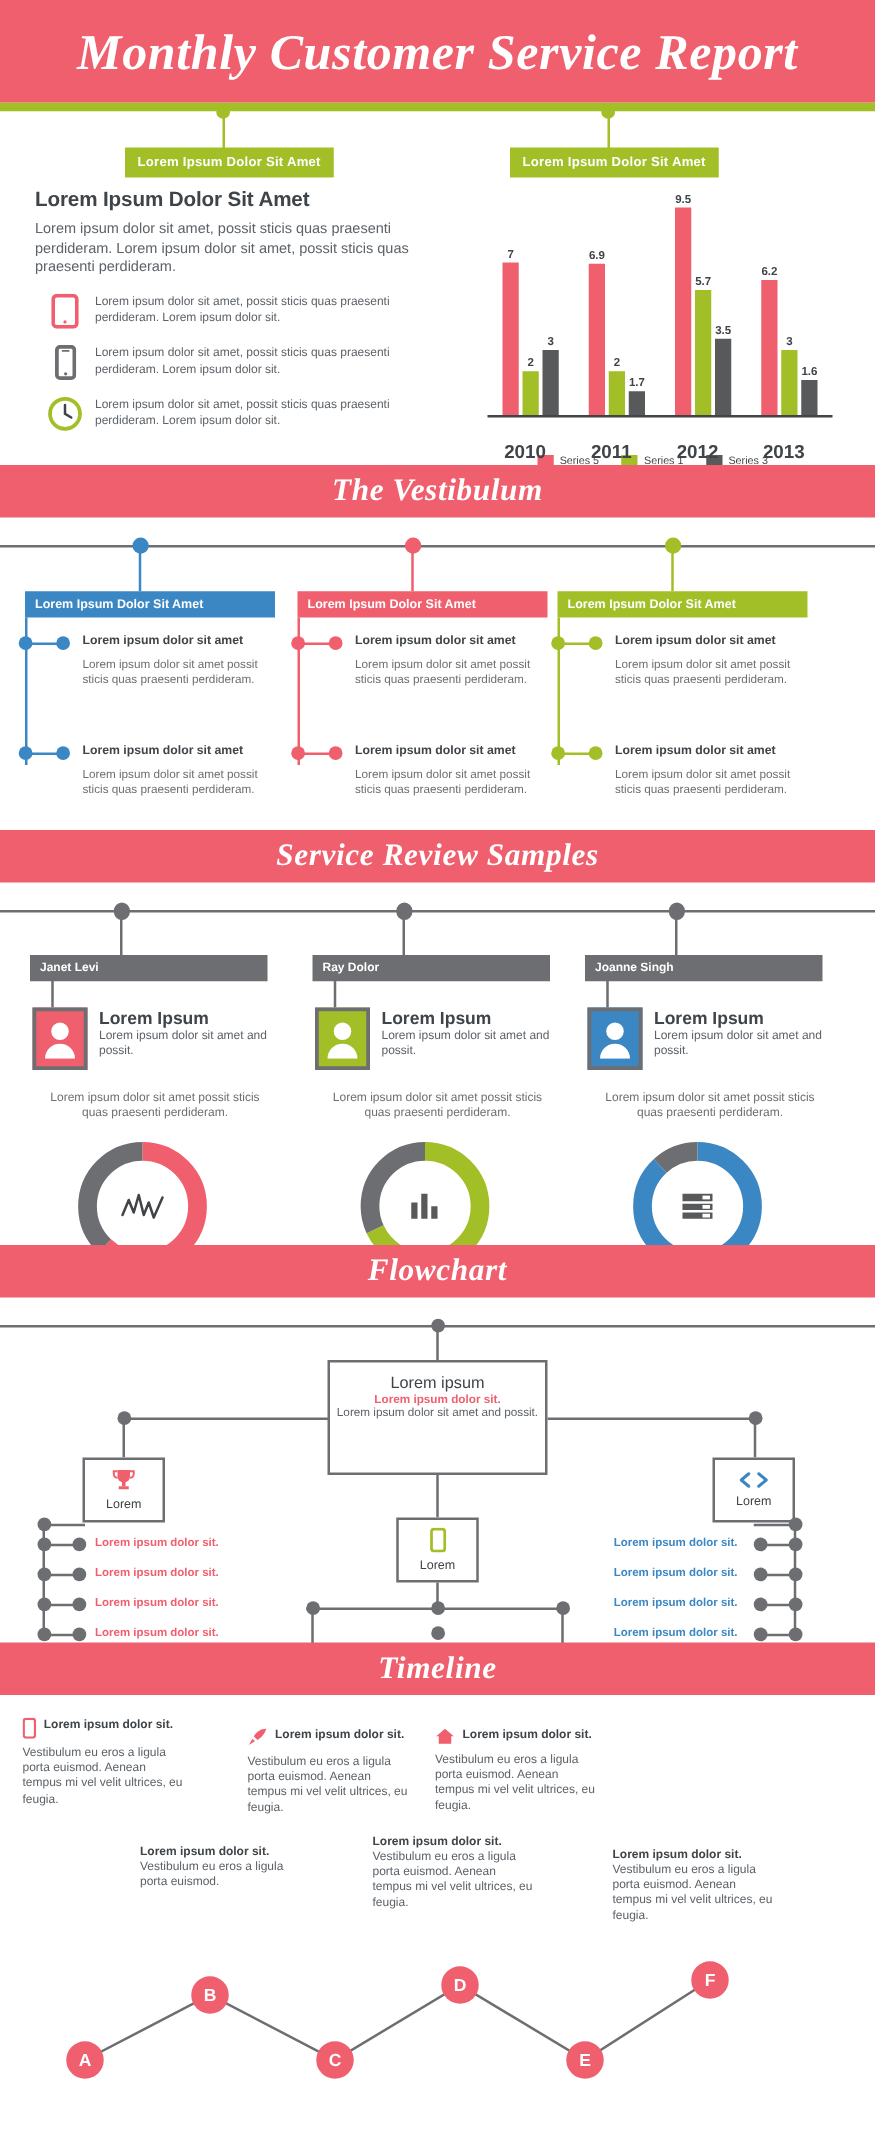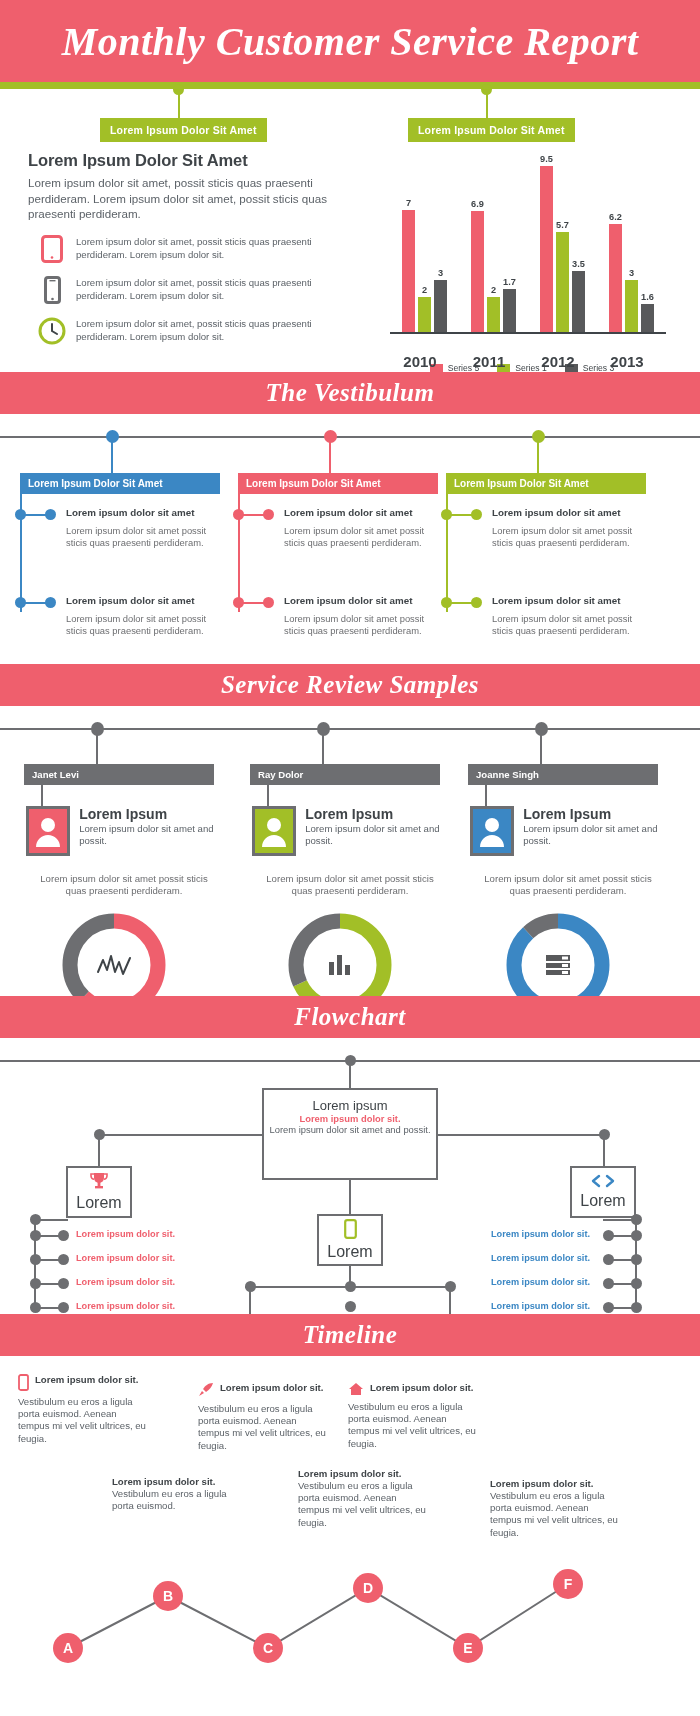--- a/index.html
+++ b/index.html
@@ -110,21 +110,21 @@
   #sec4 { position:relative; height:276px; }
   .fdot { position:absolute; width:11px; height:11px; border-radius:50%; background:#6d6e71; }
   .fline-h { position:absolute; height:2px; background:#6d6e71; }
   .fline-v { position:absolute; width:2px; background:#6d6e71; }
   .fbox { position:absolute; border:2px solid #6d6e71; background:#fff; text-align:center; }
   .fbox .t1 { font-size:13px; color:#3f4448; }
   .fbox .t2 { font-size:9.4px; font-weight:bold; color:#ef5f6d; }
   .fbox .t3 { font-size:9.4px; line-height:11.6px; color:#5c6268; }
   .smallbox { position:absolute; border:2px solid #6d6e71; background:#fff; width:66px; height:52px;
               display:flex; flex-direction:column; align-items:center; justify-content:center; }
-  .smallbox .lbl { font-size:16px; color:#3f4448; }
+  .smallbox .lbl { font-size:10px; color:#3f4448; }
   .flabel { position:absolute; font-size:9.2px; font-weight:bold; white-space:nowrap; }
 
   
   #bandTime { height:42px; display:flex; align-items:center; justify-content:center; }
   #bandTime .band-title { font-size:25px; }
   #sec5 { position:relative; height:322px; }
   .tblock { position:absolute; width:132px; }
   .tblock .th { display:flex; align-items:flex-start; gap:6px; }
   .tblock .th .ttl { font-size:9.6px; font-weight:bold; color:#3f4448; }
   .tblock p { font-size:9.6px; line-height:12.2px; color:#5c6268; margin-top:1px; }
@@ -200,21 +200,21 @@
             <span>3</span>
           </div>
         </div>
         <div class="grp" style="left: 77px;">
           <div class="bar b1" style="height: 120.75px; background: rgb(239, 95, 109);">
             <span>6.9</span>
           </div>
           <div class="bar b2" style="height: 35px; background: rgb(162, 191, 39);">
             <span>2</span>
           </div>
-          <div class="bar b3" style="height: 43px; background: rgb(88, 89, 91);">
+          <div class="bar b3" style="height: 19px; background: rgb(88, 89, 91);">
             <span>1.7</span>
           </div>
         </div>
         <div class="grp" style="left: 146px;">
           <div class="bar b1" style="height: 166.25px; background: rgb(239, 95, 109);">
             <span>9.5</span>
           </div>
           <div class="bar b2" style="height: 99.75px; background: rgb(162, 191, 39);">
             <span>5.7</span>
           </div>

